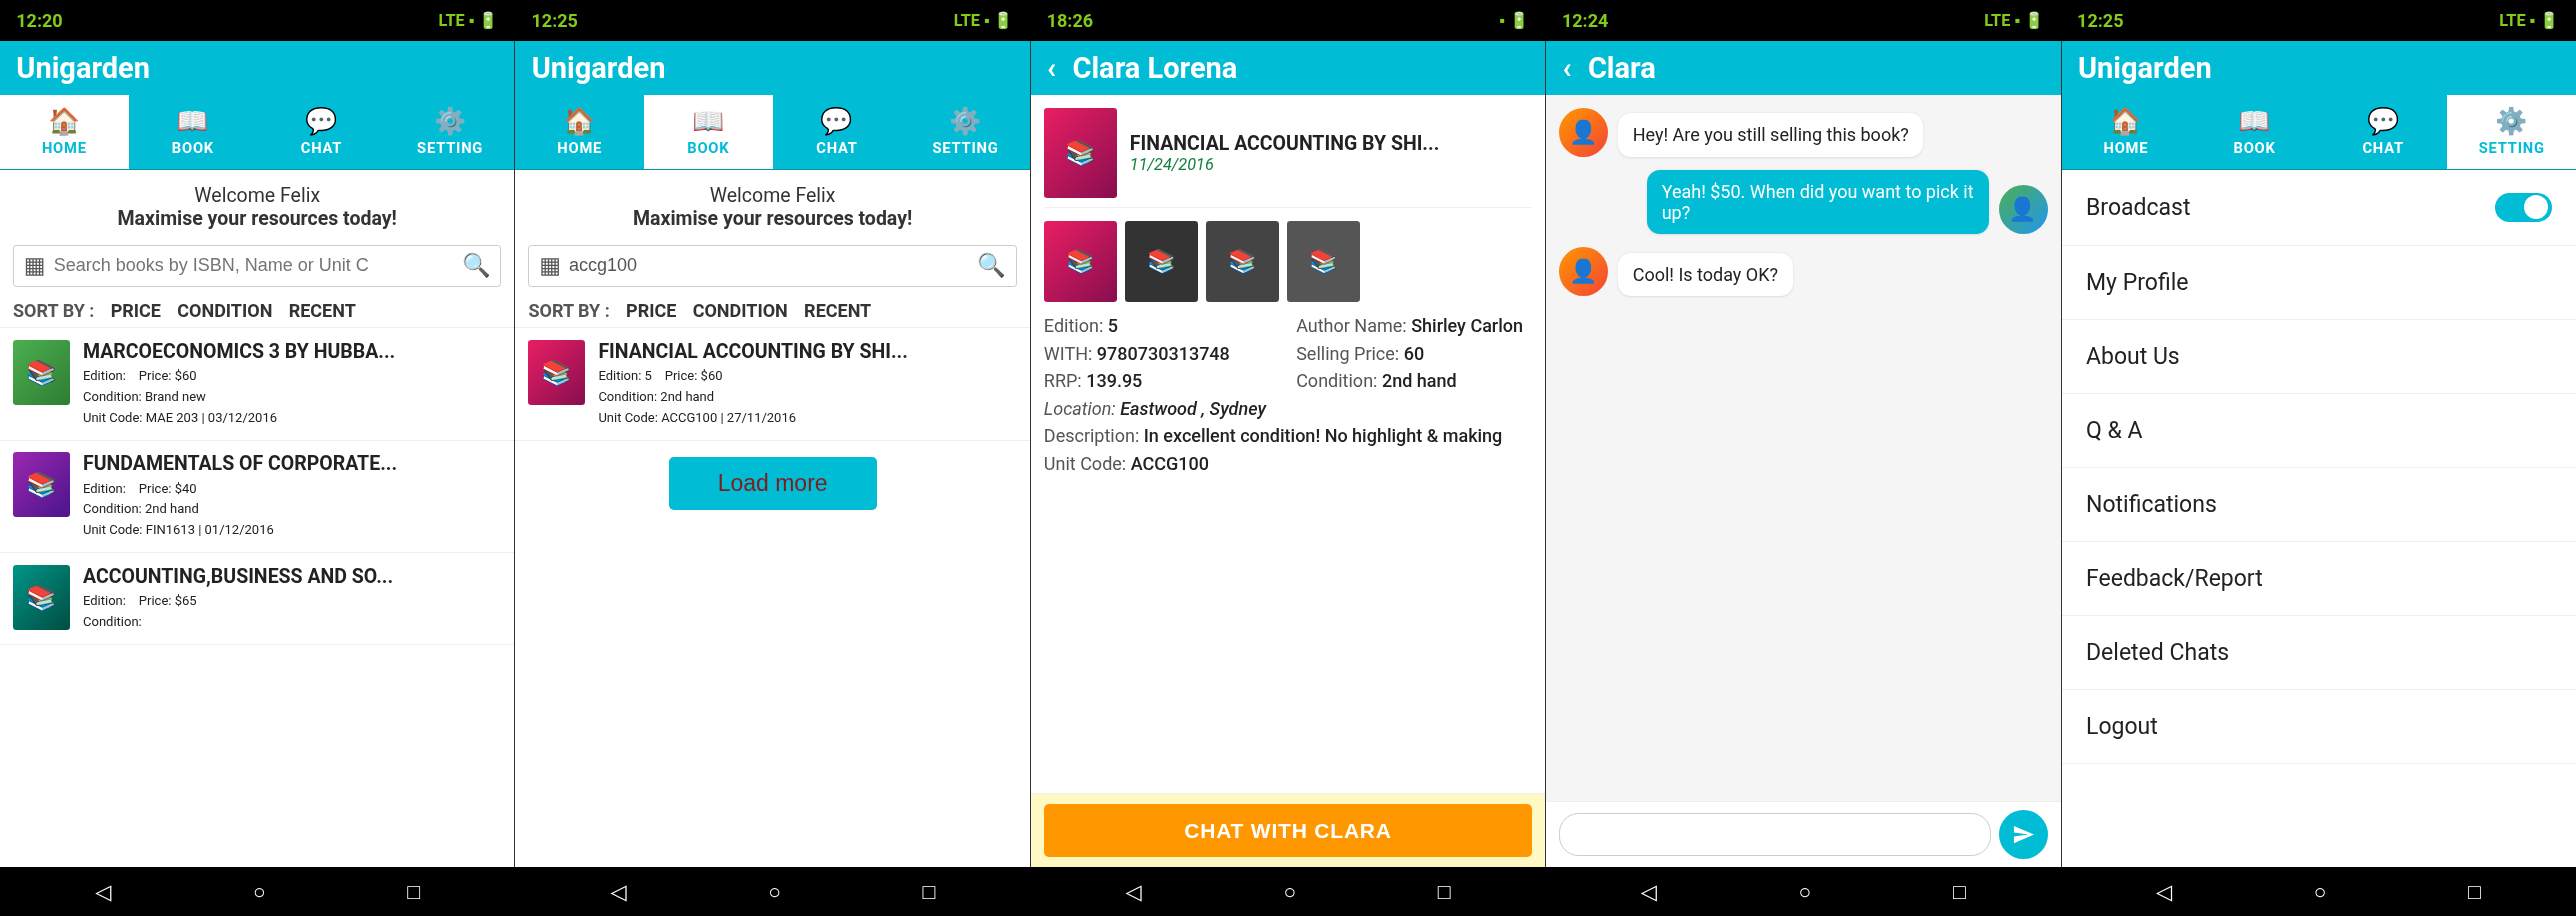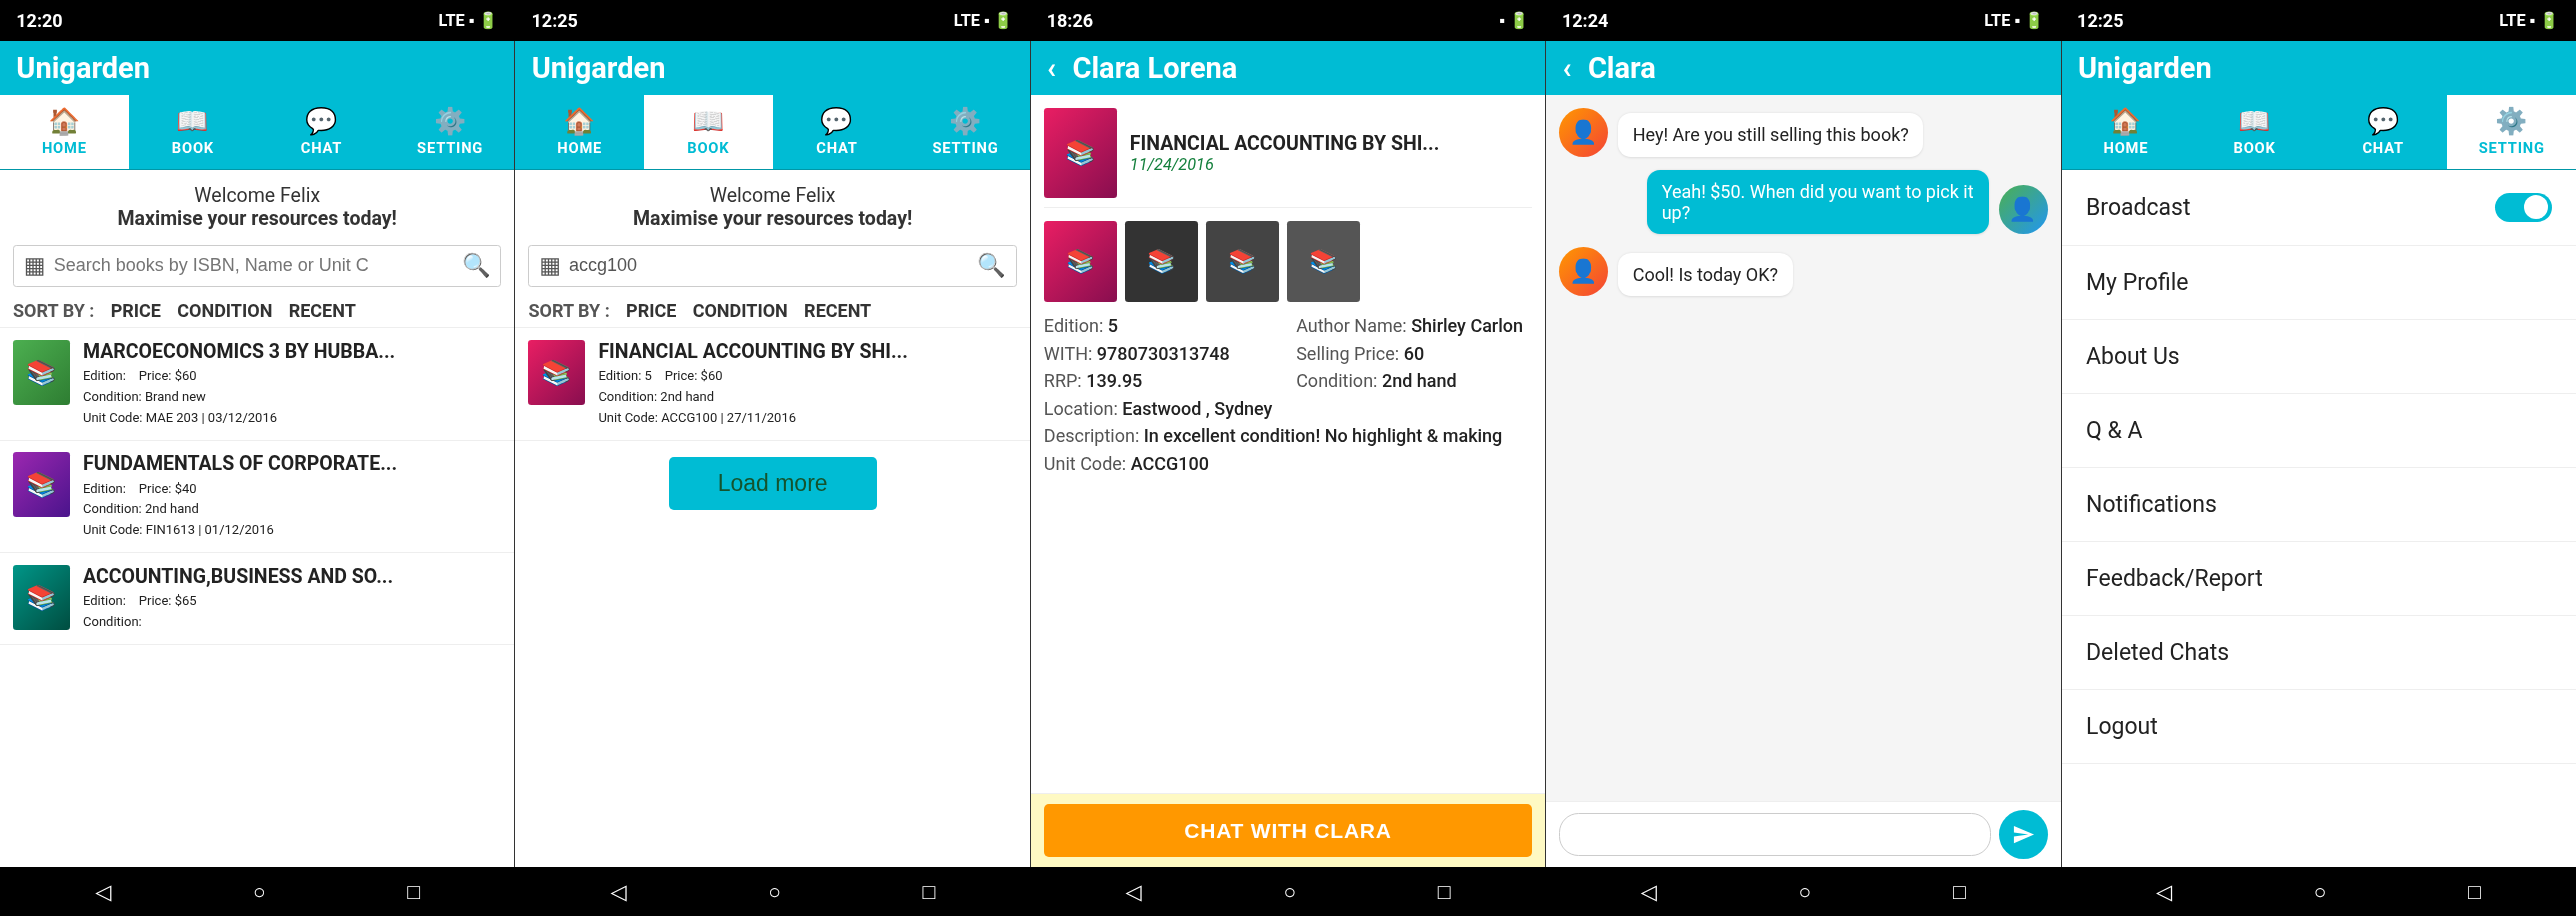--- a/index.html
+++ b/index.html
@@ -19,21 +19,21 @@
       width: 100%;
       height: 41px;
       background: #000;
     }
     .status-segment {
       flex: 1;
       display: flex;
       align-items: center;
       justify-content: space-between;
       padding: 0 16.3px;
-      color: #ffffff;
+      color: #84cc16;
       font-size: 18px;
       font-weight: bold;
     }
     .status-icons {
       display: flex;
       align-items: center;
       gap: 4.9px;
       font-size: 16.3px;
     }
 
@@ -201,21 +201,21 @@
     .book-meta span { color: #222; }
 
     
     .load-more-area {
       display: flex;
       justify-content: center;
       padding: 16.3px;
     }
     .load-more-btn {
       background: #00BCD4;
-      color: #14532d;
+      color: #7f1d1d;
       border: none;
       border-radius: 4.9px;
       padding: 13px 49px;
       font-size: 23px;
       cursor: pointer;
     }
 
     
     .book-detail { flex: 1; overflow-y: auto; padding: 13px; }
     .book-detail-thumbs {
@@ -585,21 +585,21 @@
         </div>
         <div>
           <span class="label">Selling Price: </span><span class="val">60</span>
         </div>
         <div>
           <span class="label">RRP: </span><span class="val">139.95</span>
         </div>
         <div>
           <span class="label">Condition: </span><span class="val">2nd hand</span>
         </div>
-        <div style="grid-column:1/-1;">
+        <div style="grid-column:1/-1;font-style:italic;">
           <span class="label">Location: </span><span class="val">Eastwood , Sydney</span>
         </div>
         <div style="grid-column:1/-1;">
           <span class="label">Description: </span><span class="val">In excellent condition! No highlight &amp; making</span>
         </div>
         <div style="grid-column:1/-1;">
           <span class="label">Unit Code: </span><span class="val">ACCG100</span>
         </div>
       </div>
     </div>

